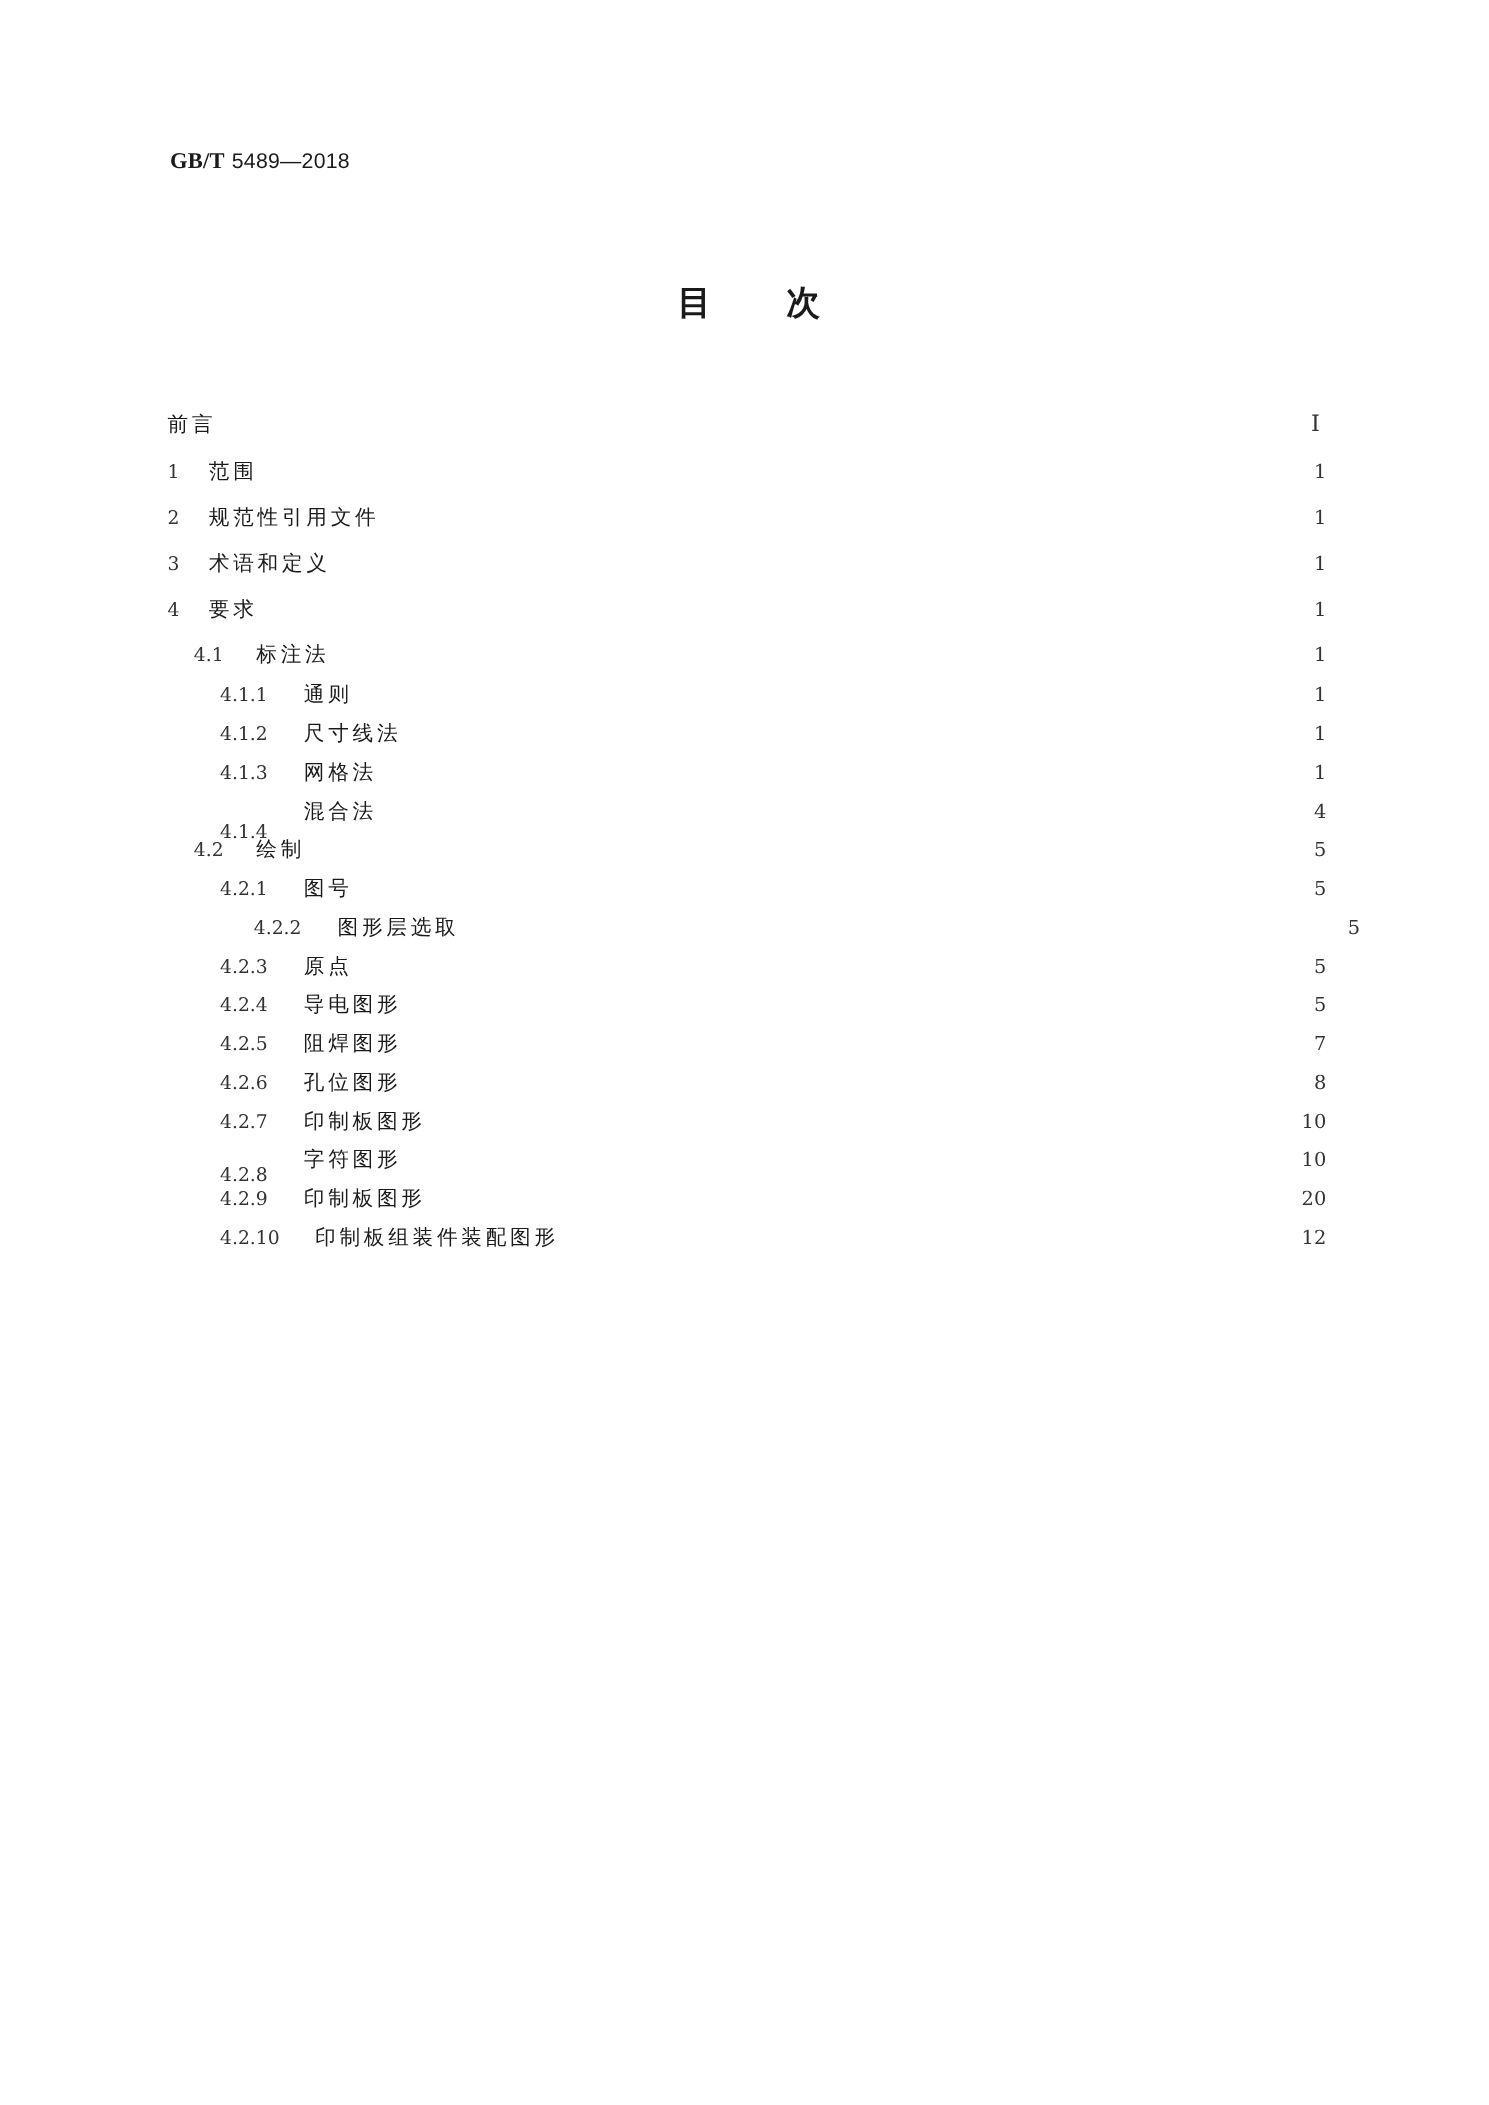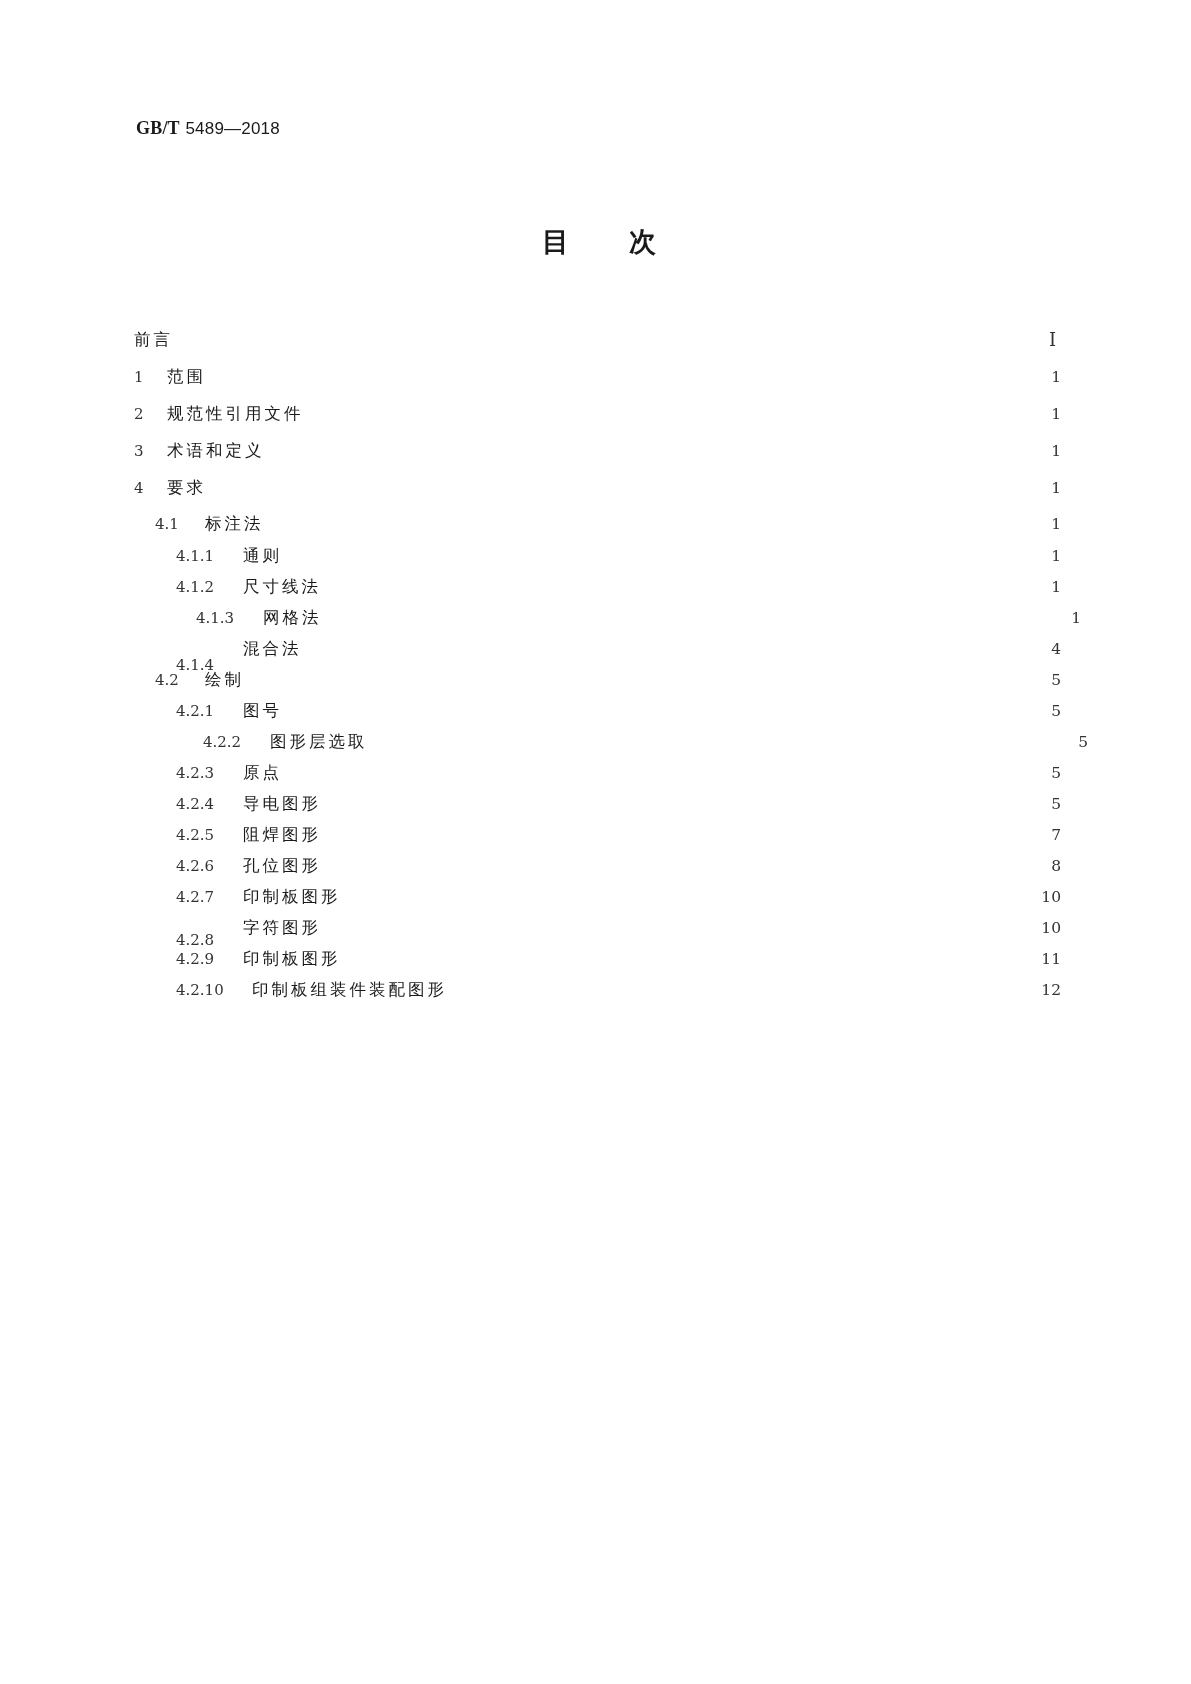--- a/index.html
+++ b/index.html
@@ -149,21 +149,21 @@
     <span class="toc-page">1</span>
   </div>
 
   <div class="toc-row" style="top:575px; left:176px; width:885px;">
     <span class="toc-num" style="width:67px;">4.1.2</span>
     <span class="toc-label">尺寸线法</span>
     <span class="toc-leader" style="margin-left:20px;"></span>
     <span class="toc-page">1</span>
   </div>
 
-  <div class="toc-row" style="top:606px; left:176px; width:885px;margin-left:20px;">
+  <div class="toc-row" style="top:606px; left:176px; width:885px;">
     <span class="toc-num" style="width:67px;">4.1.3</span>
     <span class="toc-label">网格法</span>
     <span class="toc-leader" style="margin-left:20px;"></span>
     <span class="toc-page">1</span>
   </div>
 
   <div class="toc-row" style="top:637px; left:176px; width:885px;">
     <span class="toc-num" style="width:67px;margin-top:32px;">4.1.4</span>
     <span class="toc-label">混合法</span>
     <span class="toc-leader" style="margin-left:20px;"></span>
@@ -230,21 +230,21 @@
     <span class="toc-num" style="width:67px;margin-top:24px;">4.2.8</span>
     <span class="toc-label">字符图形</span>
     <span class="toc-leader" style="margin-left:6px;"></span>
     <span class="toc-page">10</span>
   </div>
 
   <div class="toc-row" style="top:947px; left:176px; width:885px;">
     <span class="toc-num" style="width:67px;">4.2.9</span>
     <span class="toc-label">印制板图形</span>
     <span class="toc-leader" style="margin-left:6px;"></span>
-    <span class="toc-page">11</span>
+    <span class="toc-page">20</span>
   </div>
 
   <div class="toc-row" style="top:978px; left:176px; width:885px;">
     <span class="toc-num" style="width:76px;">4.2.10</span>
     <span class="toc-label">印制板组装件装配图形</span>
     <span class="toc-leader" style="margin-left:20px;"></span>
     <span class="toc-page">12</span>
   </div>
 
 </div>

